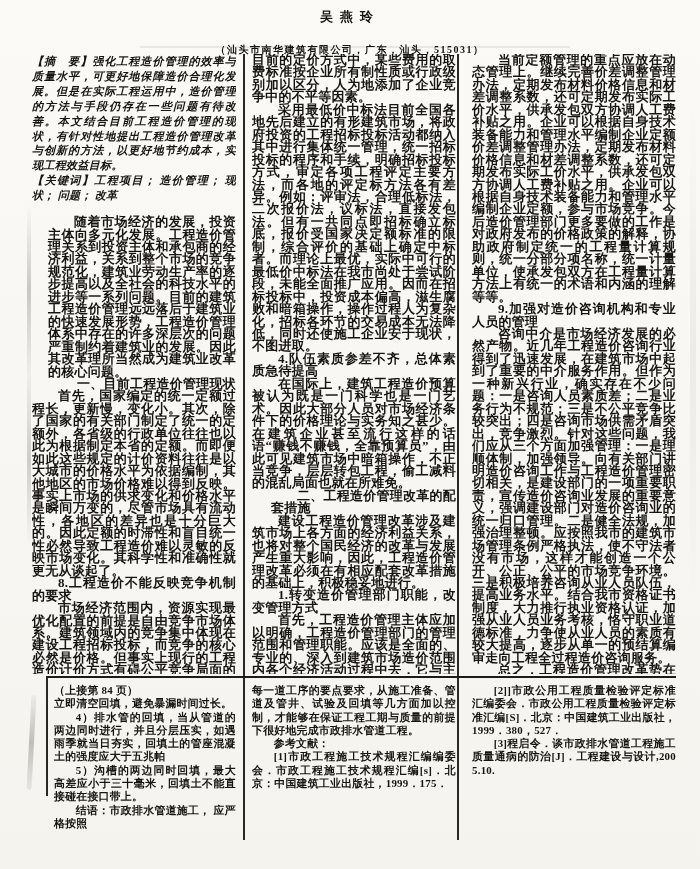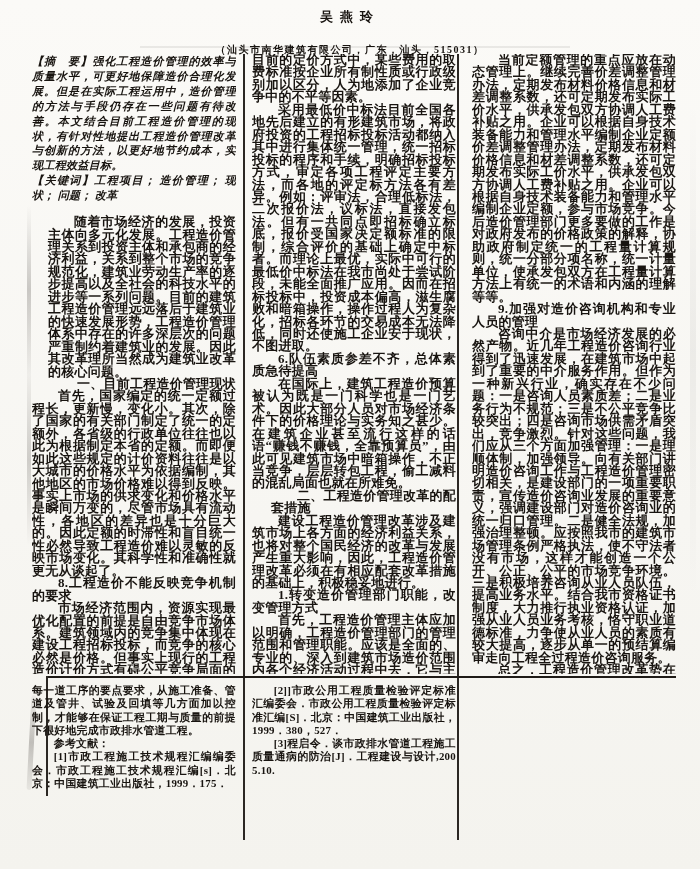--- a/index.html
+++ b/index.html
@@ -65,41 +65,48 @@
         <p class="abstract">【关键词】工程项目； 造价管理； 现状； 问题； 改革</p>
         <p class="body-indent gap-top">随着市场经济的发展，投资主体向多元化发展。工程造价管理关系到投资主体和承包商的经济利益，关系到整个市场的竞争规范化，建筑业劳动生产率的逐步提高以及全社会的科技水平的进步等一系列问题。目前的建筑工程造价管理远远落后于建筑业的快速发展形势，工程造价管理体系中存在的许多深层次的问题严重制约着建筑业的发展。因此其改革理所当然成为建筑业改革的核心问题。</p>
         <p class="heading">一、目前工程造价管理现状</p>
         <p class="body-indent">首先，国家编定的统一定额过程长，更新慢，变化小。其次，除了国家的有关部门制定了统一的定额外，各省级的行政单位往往也以此为根据制定本省的定额。而即便如此这些规定的计价资料往往是以大城市的价格水平为依据编制，其他地区的市场价格难以得到反映。事实上市场的供求变化和价格水平是瞬间万变的，尽管市场具有流动性，各地区的差异也是十分巨大的。因此定额的时滞性和盲目统一性必然导致工程造价难以灵敏的反映市场变化。其科学性和准确性就更无从谈起了。</p>
         <p class="subheading">8.工程造价不能反映竞争机制的要求</p>
         <p class="body-indent">市场经济范围内，资源实现最优化配置的前提是自由竞争市场体系。建筑领域内的竞争集中体现在建设工程招标投标，而竞争的核心必然是价格。但事实上现行的工程造价计价方式有碍公平竞争局面的形成。例如：定额中度量的过于精细，试图“绝对精细”地反映出建设项目所消耗的各种资源，因而形成的价格缺乏弹性。工程量的计算规则中对施工方法和施工措施都严格区分，使竞争性费用无法从造价中分离出来。不利于施工水平的提高，不利于竞争体制的形成。又如：</p>
       </div>
     <div class="col">
         <p class="noindent">目前的定价方式中，某些费用的取费标准按企业所有制性质或行政级别加以区分，人为地添加了企业竞争中的不平等因素。</p>
         <p class="body-indent">采用最低价中标法目前全国各地先后建立的有形建筑市场，将政府投资的工程招标投标活动都纳入其中进行集体统一管理，统一招标投标的程序和手续，明确招标投标方式，审定各项工程评定主要方法，而各地的评定标方法各有差异。例如：评审法，合理低标法，二次报价法，议标法，直接发包法。但有一共同点即招标确立标底，报价受国家决定额标准的限制，综合评价的基础上确定中标者。而理论上最优，实际中可行的最低价中标法在我市尚处于尝试阶段，未能全面推广应用。因而在招标投标中，投资成本偏高，滋生腐败和暗箱操作，操作过程人为复杂化，招标各环节的交易成本无法降低，同时还使施工企业安于现状，不图进取。</p>
-        <p class="subheading">6.队伍素质参差不齐，总体素质急待提高</p>
+        <p class="subheading">4.队伍素质参差不齐，总体素质急待提高</p>
         <p class="body-indent">在国际上，建筑工程造价预算被认为既是一门科学也是一门艺术。因此大部分人员对市场经济条件下的价格理论与实务知之甚少。在建筑企业甚至流行这样的话语“赚钱不赚钱，全靠预算员”，由此可见建筑市场中暗箱操作，不正当竞争，层层转包工程，偷工减料的混乱局面也就在所难免。</p>
         <p class="heading">二、工程造价管理改革的配套措施</p>
         <p class="body-indent">建设工程造价管理改革涉及建筑市场上各方面的经济利益关系，也将对整个国民经济的改革与发展产生重大影响，因此，工程造价管理改革必须在有相应配套改革措施的基础上，积极稳妥地进行。</p>
         <p class="subheading">1.转变造价管理部门职能，改变管理方式</p>
         <p class="body-indent">首先，工程造价管理主体应加以明确，工程造价管理部门的管理范围和管理职能。应该是全面的、专业的、深入到建筑市场造价范围内各个经济活动过程中去，它与主管合同立约前负责招投标的管理部门是相辅相成的，台前台后协同管理的。招投标管理部门主要管市场、业主、设计、施工队伍的准入市场的行为，而造价管理部门则管合同的计价方法、造价条款、市场价格信息、造价中介咨询机构和队伍等等。就目前状况看，由于我市市场经济还处在初级阶段，市场运作机制发育还很不完善，放开价格，由市场</p>
       </div>
     <div class="col">
         <p class="body-indent">当前定额管理的重点应放在动态管理上。继续完善价差调整管理办法，定期发布材料价格信息和材差调整系数，还可定期发布实际工价水平，供承发包双方协调人工费补贴之用。企业可以根据自身技术装备能力和管理水平编制企业定额价差调整管理办法，定期发布材料价格信息和材差调整系数，还可定期发布实际工价水平，供承发包双方协调人工费补贴之用。企业可以根据自身技术装备能力和管理水平编制企业定额，参与市场竞争。今后造价管理部门更多要做的工作是对政府发布的价格政策的解释，协助政府制定统一的工程量计算规则，统一分部分项名称，统一计量单位，使承发包双方在工程量计算方法上有统一的术语和内涵的理解等等。</p>
         <p class="subheading">9.加强对造价咨询机构和专业人员的管理</p>
         <p class="body-indent">咨询中介是市场经济发展的必然产物。近几年工程造价咨询行业得到了迅速发展，在建筑市场中起到了重要的中介服务作用。但作为一种新兴行业，确实存在不少问题：一是咨询人员素质差；二是业务行为不规范；三是不公平竞争比较突出；四是咨询市场供需矛盾突出，竞争激烈。针对这些问题，我们应从三个方面加强管理：一是理顺体制，加强领导。向有关部门讲明造价咨询工作与工程造价管理密切相关，是建设部门的一项重要职责，宣传造价咨询业发展的重要意义，强调建设部门对造价咨询业的统一归口管理。二是健全法规，加强治理整顿。应按照我市的建筑市场管理条例严格执法，使不守法者没有市场，这样才能创造一个公开、公正、公平的市场竞争环境。三是积极培养咨询从业人员队伍，提高业务水平。结合我市资格证书制度，大力推行执业资格认证，加强从业人员业务考核，恪守职业道德标准，力争使从业人员的素质有较大提高，逐步从单一的预结算编审走向工程全过程造价咨询服务。</p>
         <p class="body-indent">总之，工程造价管理改革势在必行，市场经济要求我们必须抛弃原有不适应市场经济的观念和做法，不要抱残守缺，一定要从如何有利于市场经济的发展来考虑问题、处理问题。</p>
       </div>
   </div>
 
   <div class="vdiv vdiv1"></div>
   <div class="vdiv vdiv2"></div>
   <div class="hrule"></div>
   <div class="cont-border"></div>
 
   <div class="bottom-cols">
+    <div class="col col-first">
+        <p class="noindent">（上接第 84 页）</p>
+        <p class="noindent">立即清空回填，避免暴漏时间过长。</p>
+        <p class="body-indent">4）排水管的回填，当从管道的两边同时进行，并且分层压实，如遇雨季就当日夯实，回填土的管座混凝土的强度应大于五兆帕</p>
+        <p class="body-indent">5）沟槽的两边同时回填，最大高差应小于三十毫米，回填土不能直接碰在接口带上。</p>
+        <p class="body-indent">结语：市政排水管道施工， 应严格按照</p>
+      </div>
     <div class="col">
         <p class="noindent">每一道工序的要点要求，从施工准备、管道及管井、试验及回填等几方面加以控制，才能够在保证工程工期与质量的前提下很好地完成市政排水管道工程。</p>
         <p class="subheading">参考文献：</p>
         <p class="body-indent">[1]市政工程施工技术规程汇编编委会．市政工程施工技术规程汇编[s]．北京：中国建筑工业出版社，1999．175．</p>
       </div>
     <div class="col">
         <p class="body-indent">[2]]市政公用工程质量检验评定标准汇编委会．市政公用工程质量检验评定标准汇编[S]．北京：中国建筑工业出版社，1999．380，527．</p>
         <p class="body-indent">[3]程启令．谈市政排水管道工程施工质量通病的防治[J]．工程建设与设计,2005.10.</p>
       </div>
   </div>

